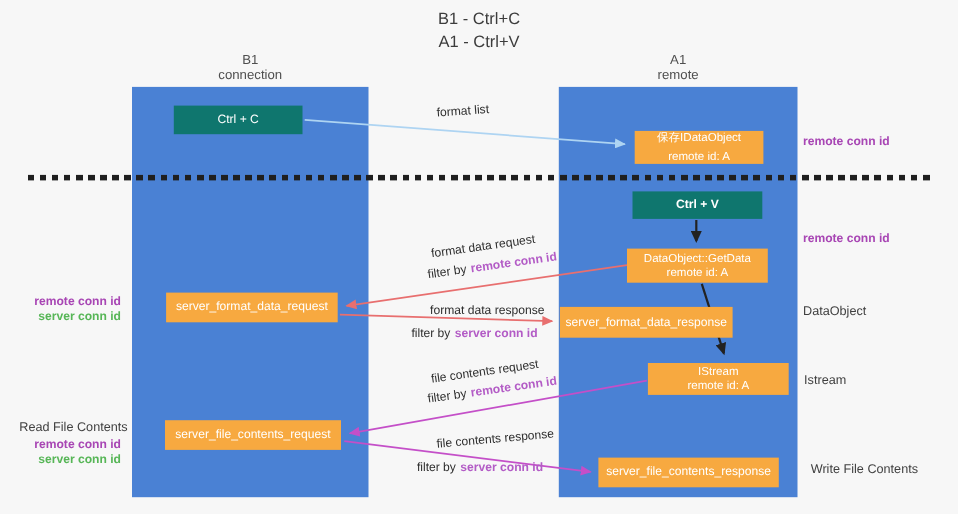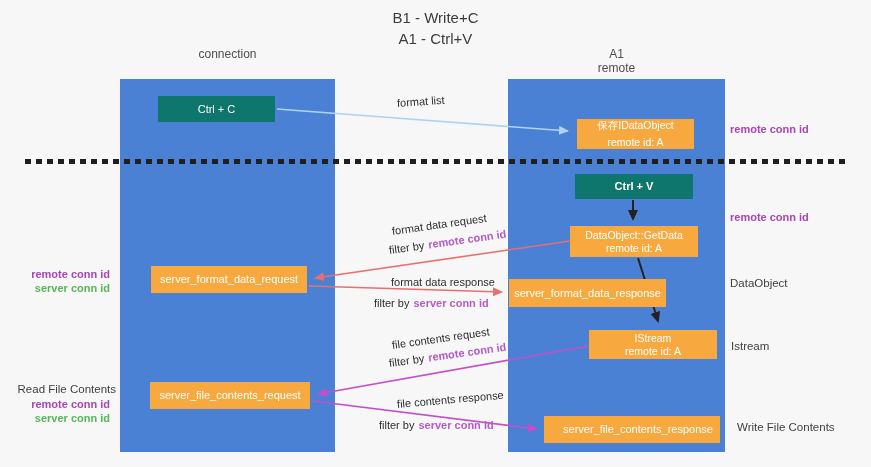--- a/index.html
+++ b/index.html
@@ -31,21 +31,21 @@
   .green{background:#0f766e;}
   .orange{background:#f7a940;}
   .n-ctrlc{left:158px;top:96px;width:117px;height:26px;}
   .n-save{left:577px;top:119px;width:117px;height:30px;font-size:10.5px;justify-content:space-between;}
   .n-ctrlv{left:575px;top:174px;width:118px;height:25px;font-weight:bold;}
   .n-getdata{left:570px;top:226px;width:128px;height:31px;font-size:10.5px;}
   .n-freq{left:151px;top:266px;width:156px;height:27px;}
   .n-fresp{left:509px;top:279px;width:157px;height:28px;}
   .n-istream{left:589px;top:330px;width:128px;height:29px;font-size:10.5px;}
   .n-fcreq{left:150px;top:382px;width:160px;height:27px;}
-  .n-fcresp{left:544px;top:416px;width:164px;height:27px;padding-left:12px;}
+  .n-fcresp{left:544px;top:416px;width:164px;height:27px;}
   
   .lbl{z-index:4;font-size:11px;color:#2e2e2e;white-space:nowrap;transform-origin:left center;}
   .lbl .purple{color:#b35cc6;font-weight:bold;}
   .lbl .gap{margin-right:4px;}
   .l-formatlist{left:397px;top:97px;transform:rotate(-4deg);}
   .l-fdr{left:392px;top:225px;transform:rotate(-8deg);}
   .l-fbr1{left:389px;top:244px;transform:rotate(-8deg);}
   .l-fdresp{left:391px;top:276px;}
   .l-fbs1{left:374px;top:297px;}
   .l-fcr{left:392px;top:339px;transform:rotate(-8deg);}
@@ -66,25 +66,26 @@
   .s-l1{top:268px;}
   .s-l2{top:282px;}
   .s-l3{top:383px;width:116px;}
   .s-l4{top:398px;}
   .s-l5{top:412px;}
 </style>
 </head>
 <body>
 
 <div class="abs title">
-  <div>B1 - Write+C</div>
+  <div>B1 - Ctrl+C</div>
   <div>A1 - Ctrl+V</div>
 </div>
 
 <div class="abs colhdr left">
+  <div>B1</div>
   <div>connection</div>
 </div>
 <div class="abs colhdr right">
   <div>A1</div>
   <div>remote</div>
 </div>
 
 <div class="abs col left"></div>
 <div class="abs col right"></div>
 

